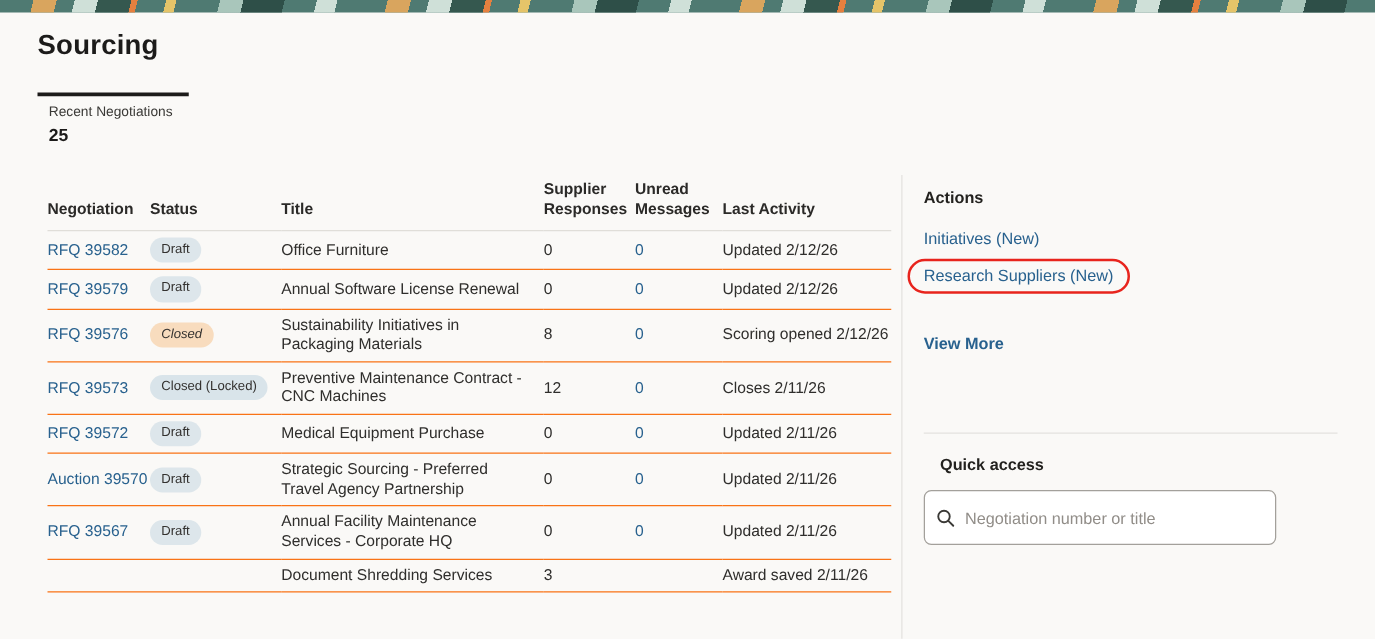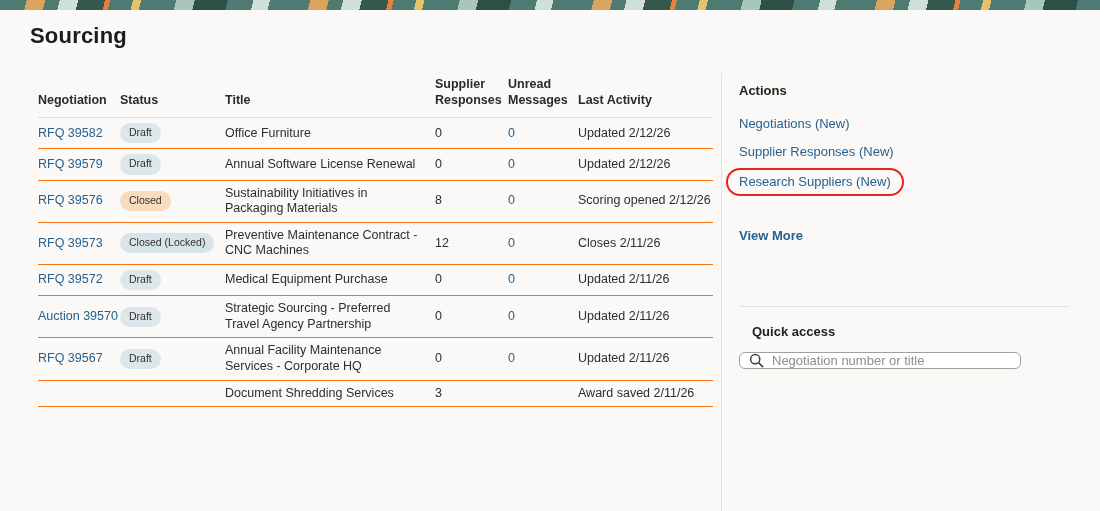--- a/index.html
+++ b/index.html
@@ -77,21 +77,21 @@
   a.link, span.link, .neg-link {
     color: var(--link, #28618e); text-decoration: none; cursor: pointer;
   }
   .badge {
     display: inline-block; white-space: nowrap;
     font-size: 10.5px; color: #33312f;
     padding: 3px 9px 4px; border-radius: 11px;
   }
   .badge.draft  { background: var(--badge_draft, #dde6eb); }
   .badge.award  { background: var(--badge_award, #cfe0ec); }
-  .badge.closed { background: var(--badge_closed, #f8dcbe); }
+  .badge.closed { background: var(--badge_closed, #f8dcbe); font-style: italic; }
   .badge.locked { background: var(--badge_locked, #d9e4ea); }
 
   
   .panel {
     flex: 1; border-left: 1px solid #e4e2df;
     padding: 3px 30px 0 17px; min-height: 470px;
   }
   .actions-heading, .qa-heading { font-size: 13px; font-weight: bold; color: #23221f; }
   .actions-heading { margin: 7px 0 18px; }
   .action-row { margin-bottom: 12px; font-size: 13px; min-height: 16px; }
@@ -103,41 +103,45 @@
     padding: 4px 11px 5px;
     margin: -4px 0 -6px -13px;
   }
   .view-more { display: inline-block; font-size: 13px; font-weight: bold; margin-top: 26px; }
   .panel-divider {
     border: none; border-top: 1px solid #e4e2df;
     margin: 62px 0 0 0; width: 100%;
   }
   .qa-heading { margin-top: 17px; margin-left: 13px; }
   .search-box {
-    margin-top: 13px; width: 282px; height: 17px;
+    margin-top: 13px; width: 282px; height: 44px;
     background: #ffffff; border: 1px solid #a3a09b; border-radius: 6px;
     display: flex; align-items: center; padding: 0 9px; gap: 8px;
   }
   .search-box svg { flex: none; display: block; }
   .search-box input {
     border: none; outline: none; background: transparent;
     flex: 1; font-size: 13px; font-family: "Liberation Sans", sans-serif; color: #2f2e2c;
     padding: 0; min-width: 0;
   }
   .search-box input::placeholder { color: #918d88; opacity: 1; }
 </style>
 </head>
 <body>
 
 <div class="screen">
   <div class="banner"></div>
 
   <div class="content">
     <h1 class="page-title">Sourcing</h1>
 
+    <div class="stat">
+      <div class="stat-label">Recent Negotiations</div>
+      <div class="stat-value">25</div>
+    </div>
 
     <div class="main">
 
       <div class="table-wrap">
         <table class="neg-table">
           <colgroup>
             <col class="c-neg">
               <col class="c-status">
               <col class="c-title">
             <col class="c-resp">
@@ -219,22 +223,21 @@
     <td class="cell-unread"></td>
     <td class="cell-activity">Award saved 2/11/26</td>
   </tr>
             </tbody>
         </table>
       </div>
 
       <aside class="panel">
         <div class="actions-heading">Actions</div>
         <div id="action-links">
-            <div class="action-row"><a class="action-link link">Negotiations (New)</a></div>
-            <div class="action-row"><a class="action-link link">Supplier Responses (New)</a></div>
+            <div class="action-row"><a class="action-link link">Initiatives (New)</a></div>
             <div class="action-row"><span class="red-circle"><a class="action-link link">Research Suppliers (New)</a></span></div>
           </div>
         <a class="view-more link">View More</a>
 
         <hr class="panel-divider">
 
         <div class="qa-heading">Quick access</div>
         <div class="search-box">
           <svg width="15" height="15" viewBox="0 0 15 15">
             <circle cx="6.2" cy="6.2" r="4.6" fill="none" stroke="#3a3936" stroke-width="1.5"></circle>

